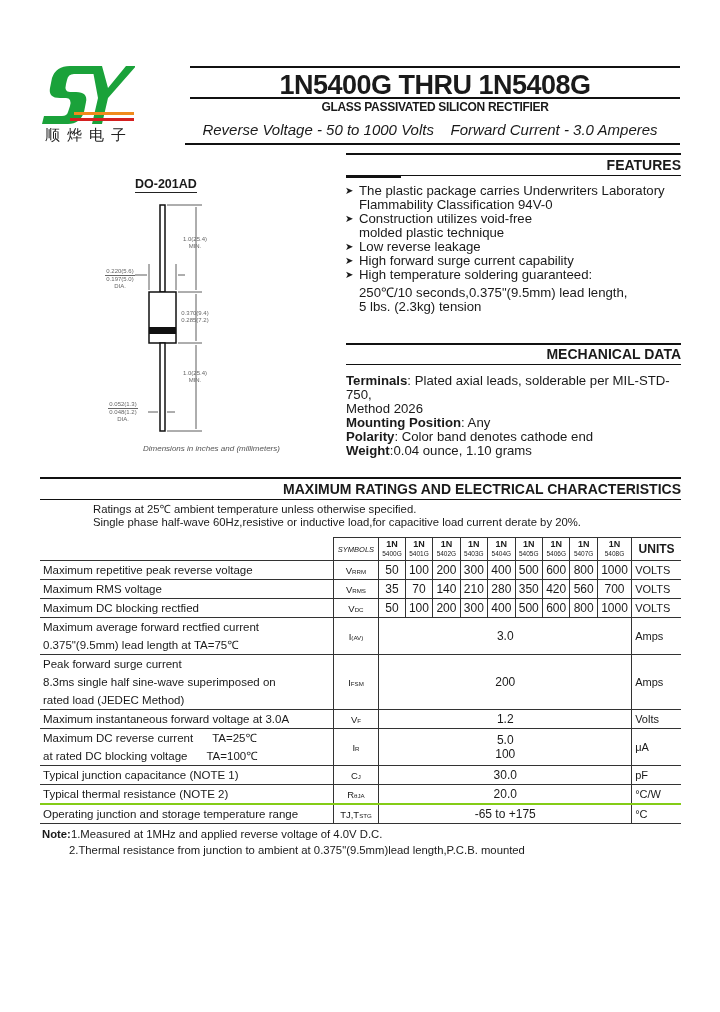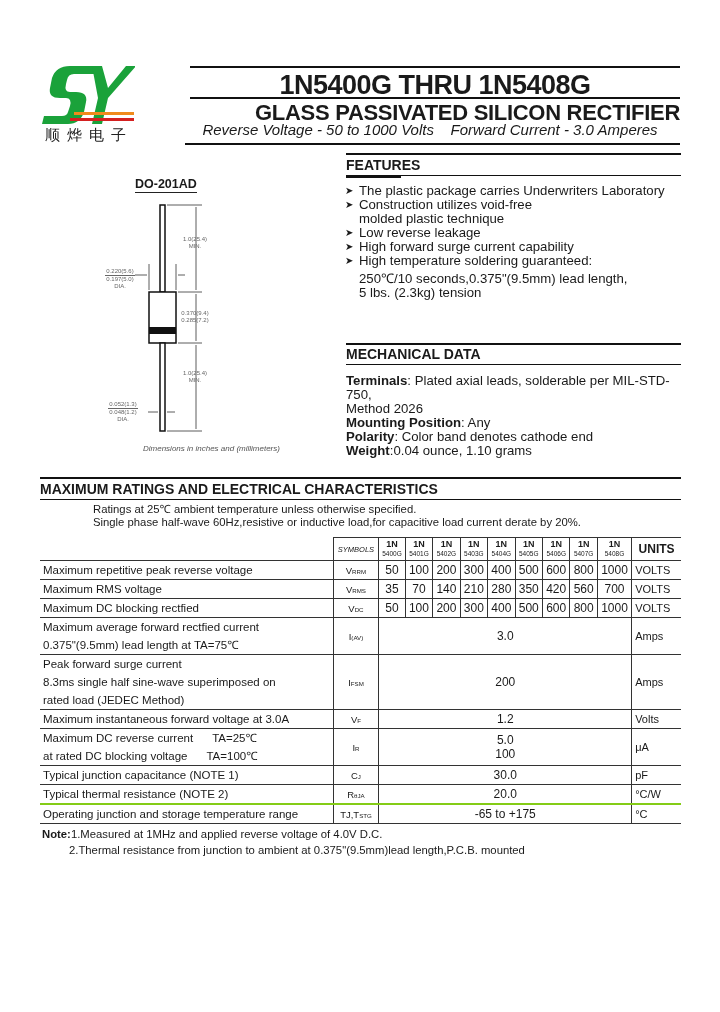--- a/index.html
+++ b/index.html
@@ -4,24 +4,24 @@
 <style>
   html, body { margin:0; padding:0; background:#fff; }
   body { width:720px; height:1012px; position:relative; overflow:hidden; font-family:"Liberation Sans", sans-serif; color:#1a1a1a; }
   .abs { position:absolute; }
   .hline { position:absolute; background:#111; }
   
   #logo { left:40px; top:62px; width:95px; height:88px; }
   .logo-cn { position:absolute; left:45px; top:126px; font-size:15px; letter-spacing:7px; color:#222; font-family:"DejaVu Sans", sans-serif; }
   
   .title { left:190px; top:70px; width:490px; text-align:center; font-size:27px; font-weight:bold; letter-spacing:-0.5px; }
-  .subtitle { left:190px; top:100px; width:490px; text-align:right; font-size:22px; font-weight:bold; letter-spacing:-0.3px; }
+  .subtitle { left:190px; top:100px; width:490px; text-align:center; font-size:12px; font-weight:bold; letter-spacing:-0.3px; }
   .specline { left:180px; top:121px; width:500px; text-align:center; font-size:15px; font-style:italic; }
   
-  .sect { position:absolute; text-align:left; font-weight:bold; font-size:14px; }
+  .sect { position:absolute; text-align:right; font-weight:bold; font-size:14px; }
   
   .features { left:345px; top:184px; width:340px; font-size:13.2px; line-height:14px; }
   .feat-item { position:relative; padding-left:14px; }
   .feat-item .bullet { position:absolute; left:0; top:0; font-size:10px; }
   .feat-cont { padding-left:14px; }
   
   .mech { left:346px; top:374px; width:340px; font-size:13.2px; line-height:14px; }
   .mech b { font-weight:bold; }
   
   .pkg-title { left:135px; top:177px; font-size:12.5px; font-weight:bold; border-bottom:1px solid #222; padding-bottom:1px; }
@@ -109,20 +109,21 @@
     <div>DIA.</div>
 </div>
 <div class="dim-note abs">Dimensions in inches and (millimeters)</div>
 
 <div class="hline" style="left:346px; top:153px; width:335px; height:1.5px;"></div>
 <div class="sect" style="left:346px; top:157px; width:335px;">FEATURES</div>
 <div class="hline" style="left:346px; top:175px; width:335px; height:1px;"></div>
 <div class="hline" style="left:346px; top:176px; width:55px; height:2px;"></div>
 <div class="features abs">
   <div class="feat-item"><span class="bullet">➤</span><span>The plastic package carries Underwriters Laboratory</span></div>
+  <div class="feat-cont">Flammability Classification 94V-0</div>
   <div class="feat-item"><span class="bullet">➤</span><span>Construction utilizes void-free</span></div>
   <div class="feat-cont">molded plastic technique</div>
   <div class="feat-item"><span class="bullet">➤</span><span>Low reverse leakage</span></div>
   <div class="feat-item"><span class="bullet">➤</span><span>High forward surge current capability</span></div>
   <div class="feat-item"><span class="bullet">➤</span><span>High temperature soldering guaranteed:</span></div>
   <div class="feat-cont" style="margin-top:4px;">250℃/10 seconds,0.375"(9.5mm) lead length,</div>
   <div class="feat-cont">5 lbs. (2.3kg) tension</div>
 </div>
 
 <div class="hline" style="left:346px; top:343px; width:335px; height:2px;"></div>

